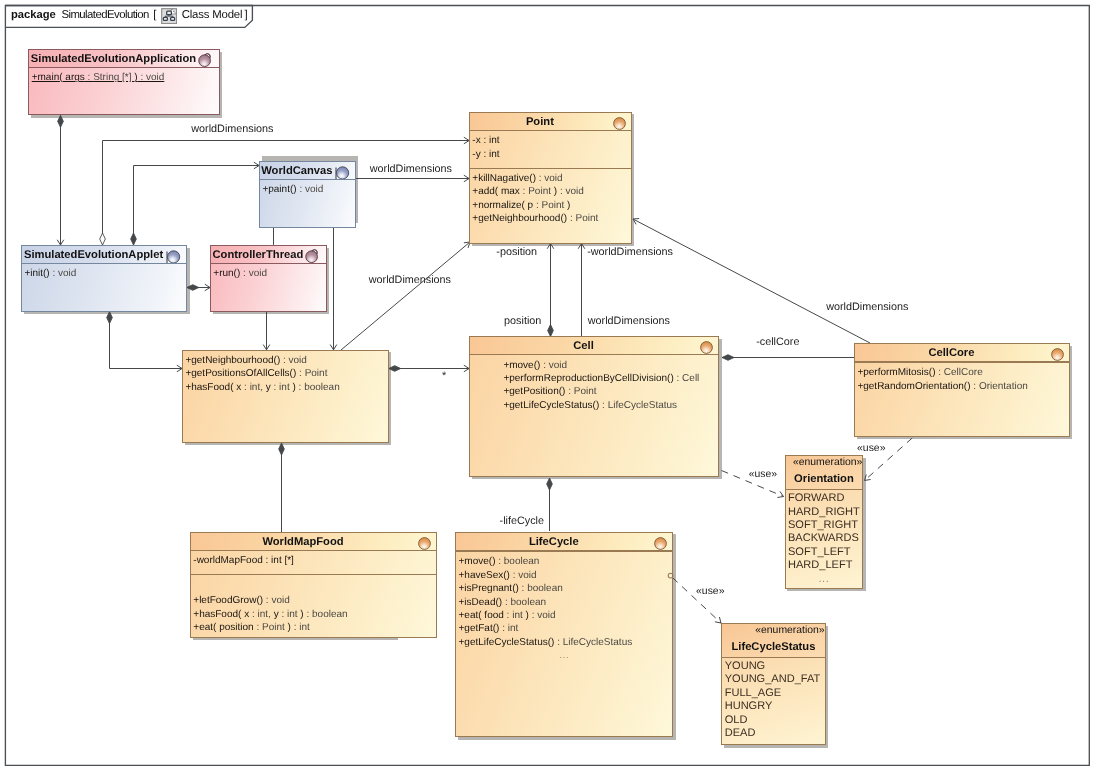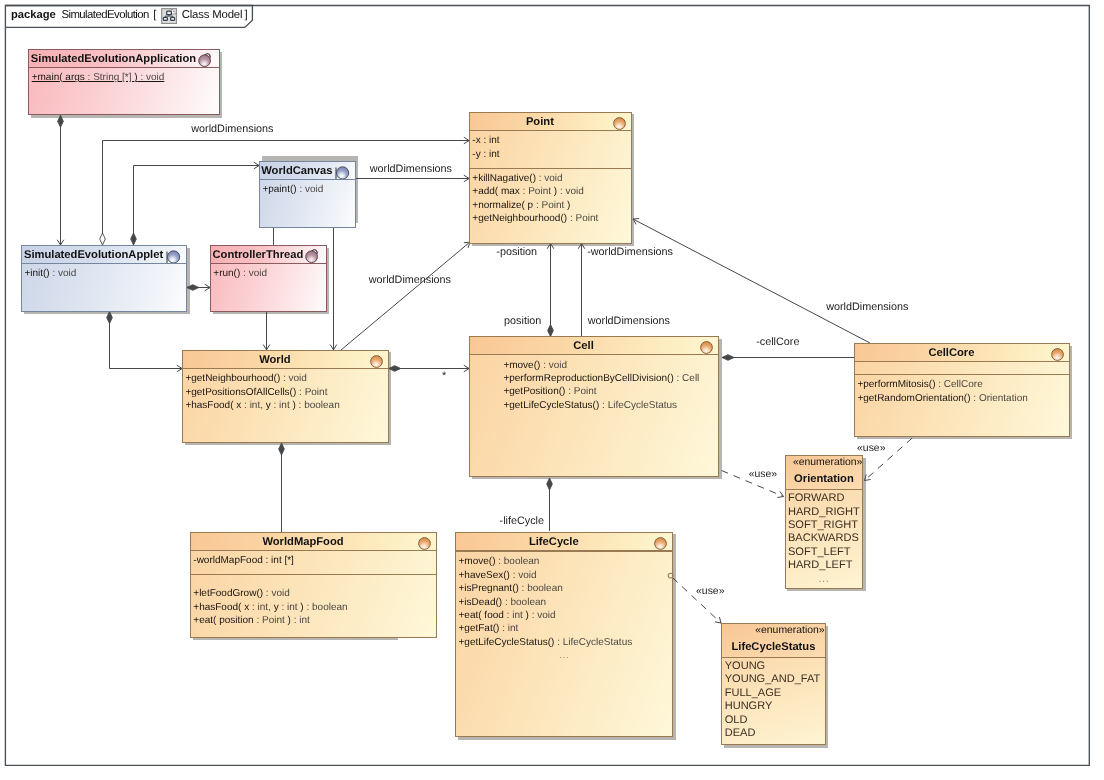--- a/index.html
+++ b/index.html
@@ -328,34 +328,20 @@
           <div class="sec div" style="height:74.80000000000001px;padding-top:3.2px;border-top-color:#9a7a52;">
             <div class="row"><span>+killNagative</span><span>(</span><span>)</span><span class="t"> : </span><span class="t">void</span></div>
             <div class="row"><span>+add</span><span>(</span><span> max</span><span class="t"> : </span><span class="t">Point </span><span>)</span><span class="t"> : </span><span class="t">void</span></div>
             <div class="row"><span>+normalize</span><span>(</span><span> p</span><span class="t"> : </span><span class="t">Point </span><span>)</span></div>
             <div class="row"><span>+getNeighbourhood</span><span>(</span><span>)</span><span class="t"> : </span><span class="t">Point</span></div>
           </div>
         </div>
       </div>
       <div class="cls" style="left: 182.1px; top: 349.8px; width: 206.6px; height: 93px;">
         <div class="body" style="border-color:#9a7a52;background:linear-gradient(110deg,#fbd3a2 0%,#fce0b4 35%,#fdeec8 72%,#fef8da 100%)">
-          <div class="hdr" style="height:18.3px;border-bottom-color:#9a7a52;background:linear-gradient(105deg,#f9c795 0%,#fbd7a6 38%,#fdeec2 80%,#fef6d2 100%)">
-            <div class="nm" style="top:3.95px;right:21px">World</div>
-            <span class="ball" style="right:5.1px;top:4.050000000000001px;width:auto;height:auto"><svg width="13" height="13" viewBox="0 0 13 13">
-                <defs>
-                  <radialGradient id="og6" cx="47%" cy="78%" r="68%">
-                    <stop offset="0%" stop-color="#fffaf3"></stop>
-                    <stop offset="30%" stop-color="#f6dcc0"></stop>
-                    <stop offset="66%" stop-color="#eba870"></stop>
-                    <stop offset="100%" stop-color="#d9924f"></stop>
-                  </radialGradient>
-                </defs>
-                <circle cx="6.5" cy="6.5" r="5.9" fill="url(#og6)" stroke="#79552f" stroke-width="0.85"></circle>
-              </svg></span>
-          </div>
           <div class="sec" style="height:72.7px;padding-top:3.2px;">
             <div class="row"><span>+getNeighbourhood</span><span>(</span><span>)</span><span class="t"> : </span><span class="t">void</span></div>
             <div class="row"><span>+getPositionsOfAllCells</span><span>(</span><span>)</span><span class="t"> : </span><span class="t">Point</span></div>
             <div class="row"><span>+hasFood</span><span>(</span><span> x</span><span class="t"> : </span><span class="t">int</span><span class="t">,</span><span> y</span><span class="t"> : </span><span class="t">int </span><span>)</span><span class="t"> : </span><span class="t">boolean</span></div>
           </div>
         </div>
       </div>
       <div class="cls" style="left: 469.1px; top: 336.1px; width: 249.9px; height: 140.7px;">
         <div class="body" style="border-color:#9a7a52;background:linear-gradient(110deg,#fbd3a2 0%,#fce0b4 35%,#fdeec8 72%,#fef8da 100%)">
           <div class="hdr" style="height:18.3px;border-bottom-color:#9a7a52;background:linear-gradient(105deg,#f9c795 0%,#fbd7a6 38%,#fdeec2 80%,#fef6d2 100%)">
@@ -389,21 +375,21 @@
                   <radialGradient id="og8" cx="47%" cy="78%" r="68%">
                     <stop offset="0%" stop-color="#fffaf3"></stop>
                     <stop offset="30%" stop-color="#f6dcc0"></stop>
                     <stop offset="66%" stop-color="#eba870"></stop>
                     <stop offset="100%" stop-color="#d9924f"></stop>
                   </radialGradient>
                 </defs>
                 <circle cx="6.5" cy="6.5" r="5.9" fill="url(#og8)" stroke="#79552f" stroke-width="0.85"></circle>
               </svg></span>
           </div>
-          <div class="sec div" style="height:50px;padding-top:3.2px;border-top-color:#9a7a52;margin-top:12px;">
+          <div class="sec div" style="height:50px;padding-top:3.2px;border-top-color:#9a7a52;">
             <div class="row"><span>+performMitosis</span><span>(</span><span>)</span><span class="t"> : </span><span class="t">CellCore</span></div>
             <div class="row"><span>+getRandomOrientation</span><span>(</span><span>)</span><span class="t"> : </span><span class="t">Orientation</span></div>
           </div>
         </div>
       </div>
       <div class="cls" style="left: 190px; top: 531.8px; width: 247px; height: 105.8px;">
         <div class="body" style="border-color:#9a7a52;background:linear-gradient(110deg,#fbd3a2 0%,#fce0b4 35%,#fdeec8 72%,#fef8da 100%)">
           <div class="hdr" style="height:18.3px;border-bottom-color:#9a7a52;background:linear-gradient(105deg,#f9c795 0%,#fbd7a6 38%,#fdeec2 80%,#fef6d2 100%)">
             <div class="nm" style="top:3.95px;right:21px">WorldMapFood</div>
             <span class="ball" style="right:5.1px;top:4.050000000000001px;width:auto;height:auto"><svg width="13" height="13" viewBox="0 0 13 13">
@@ -414,21 +400,21 @@
                     <stop offset="66%" stop-color="#eba870"></stop>
                     <stop offset="100%" stop-color="#d9924f"></stop>
                   </radialGradient>
                 </defs>
                 <circle cx="6.5" cy="6.5" r="5.9" fill="url(#og9)" stroke="#79552f" stroke-width="0.85"></circle>
               </svg></span>
           </div>
           <div class="sec" style="height:23.400000000000002px;padding-top:3.2px;">
             <div class="row"><span>-worldMapFood : int [*]</span></div>
           </div>
-          <div class="sec div" style="height:62.099999999999994px;padding-top:12px;border-top-color:#9a7a52;">
+          <div class="sec div" style="height:62.099999999999994px;padding-top:19px;border-top-color:#9a7a52;">
             <div class="row"><span>+letFoodGrow</span><span>(</span><span>)</span><span class="t"> : </span><span class="t">void</span></div>
             <div class="row"><span>+hasFood</span><span>(</span><span> x</span><span class="t"> : </span><span class="t">int</span><span class="t">,</span><span> y</span><span class="t"> : </span><span class="t">int </span><span>)</span><span class="t"> : </span><span class="t">boolean</span></div>
             <div class="row"><span>+eat</span><span>(</span><span> position</span><span class="t"> : </span><span class="t">Point </span><span>)</span><span class="t"> : </span><span class="t">int</span></div>
           </div>
         </div>
       </div>
       <div class="cls" style="left: 455.2px; top: 531.8px; width: 218.2px; height: 205.7px;">
         <div class="body" style="border-color:#9a7a52;background:linear-gradient(110deg,#fbd3a2 0%,#fce0b4 35%,#fdeec8 72%,#fef8da 100%)">
           <div class="hdr" style="height:18.3px;border-bottom-color:#9a7a52;background:linear-gradient(105deg,#f9c795 0%,#fbd7a6 38%,#fdeec2 80%,#fef6d2 100%)">
             <div class="nm" style="top:3.95px;right:21px">LifeCycle</div>

